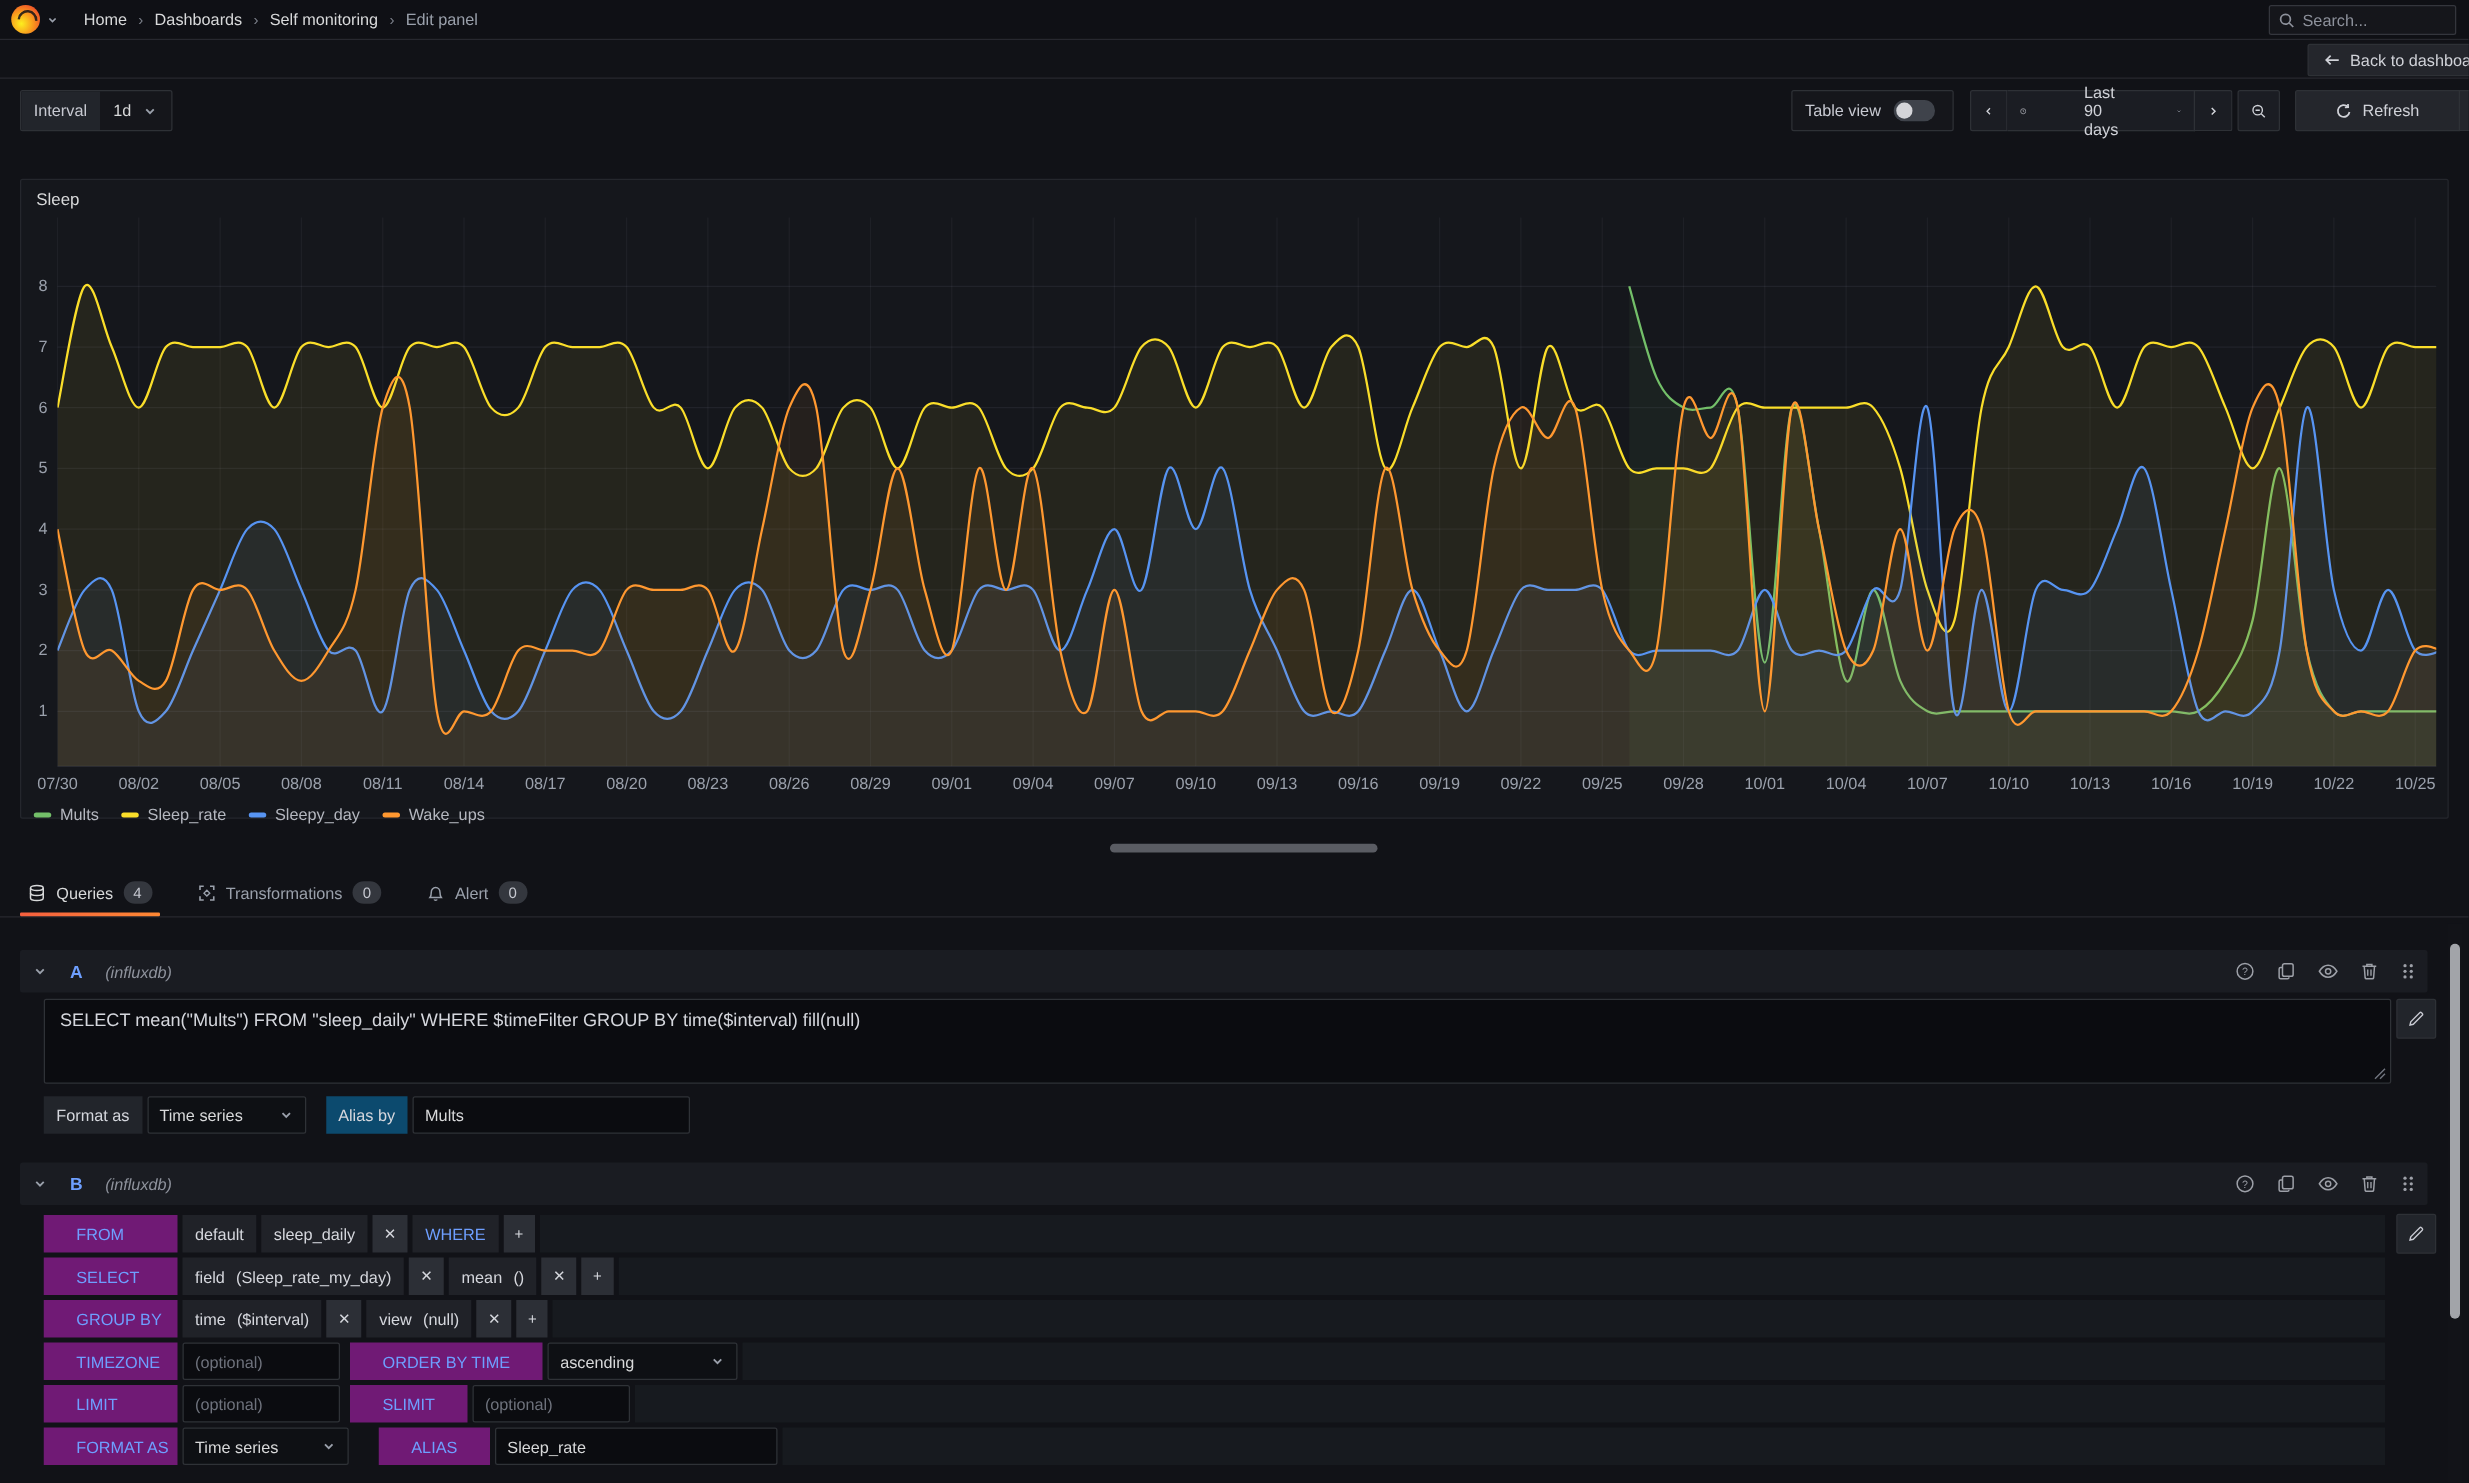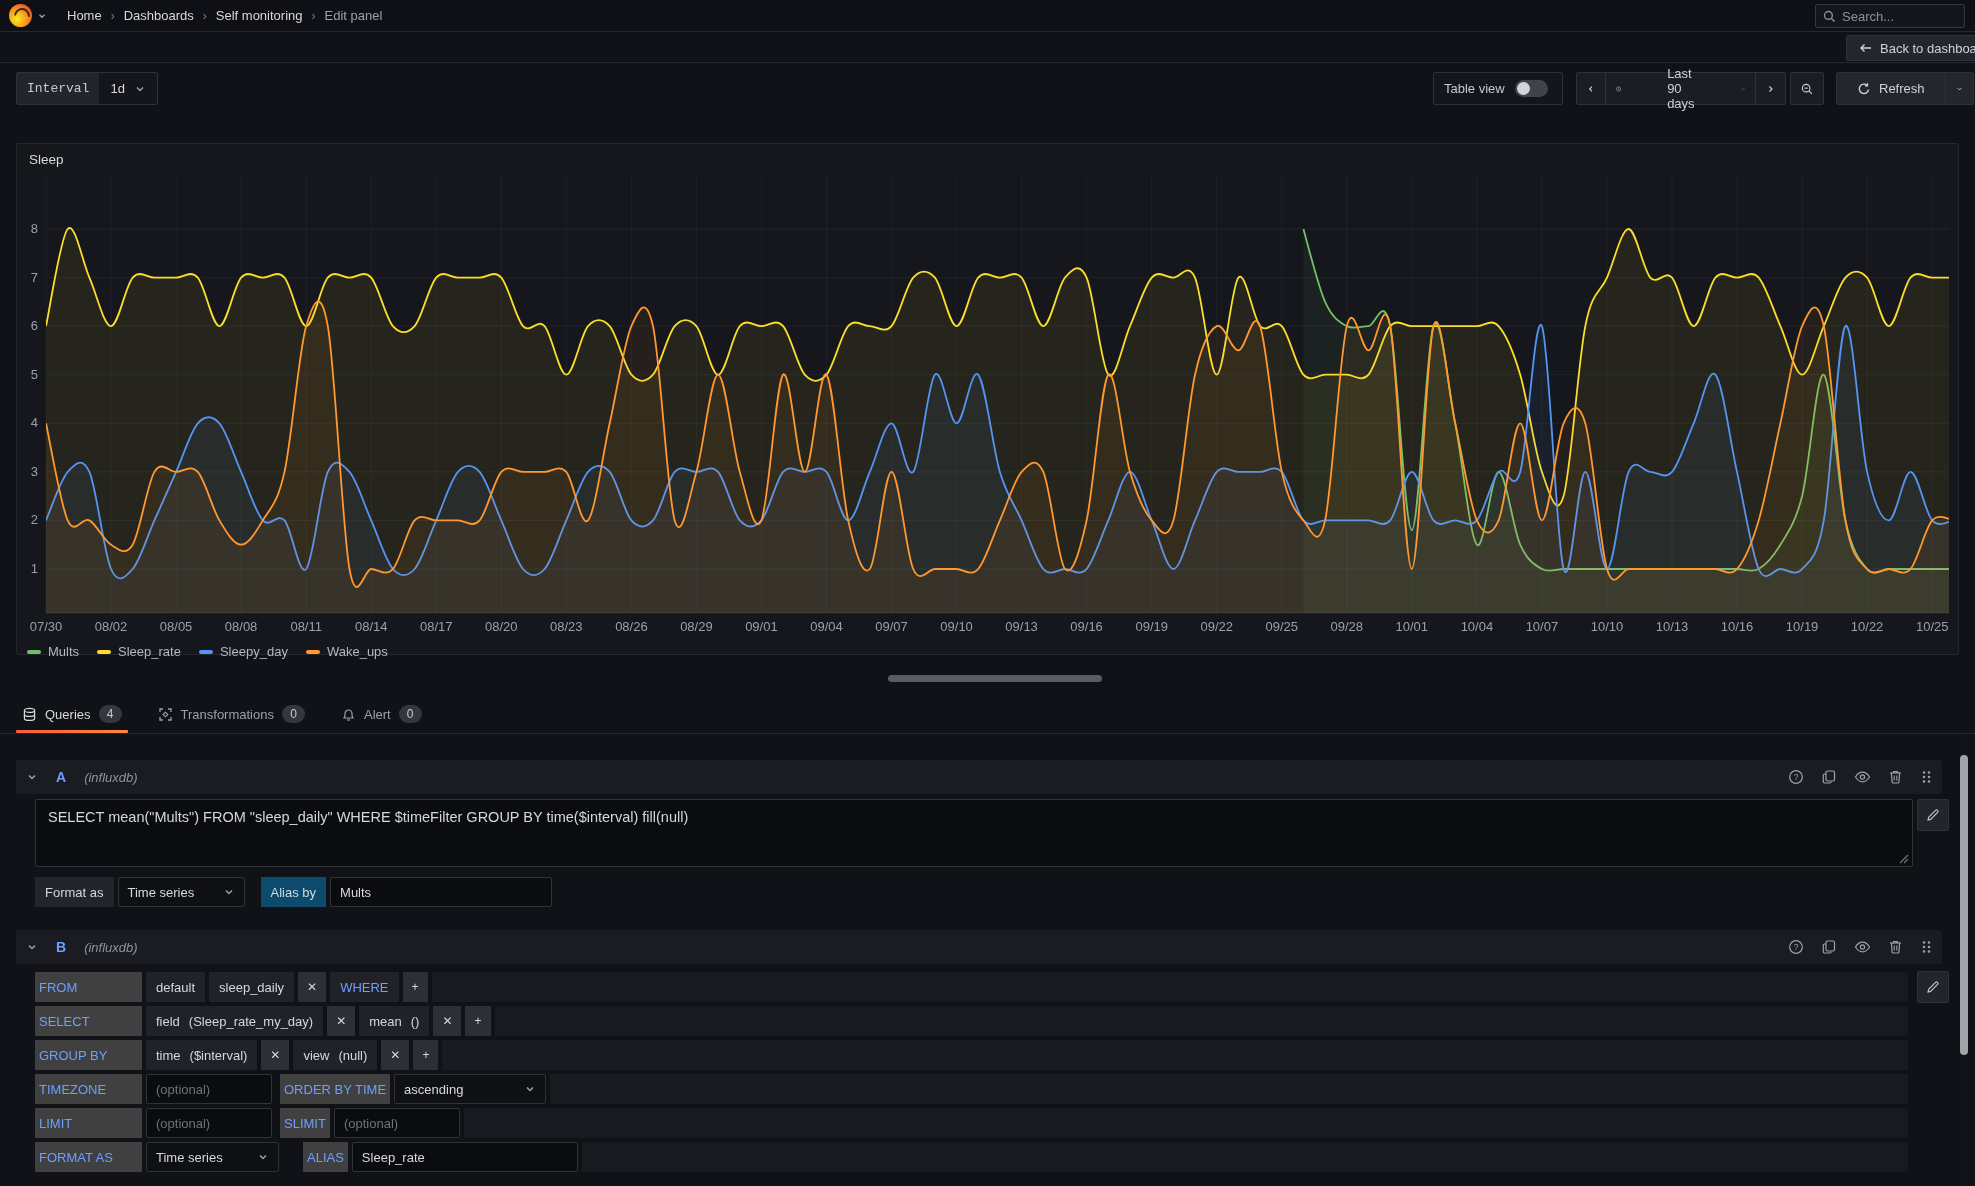--- a/index.html
+++ b/index.html
@@ -16,21 +16,21 @@
   .logo::after { content:""; position:absolute; left:5px; top:4px; width:12px; height:12px; border-radius:50%; border:2.5px solid rgba(20,21,24,0.85); border-left-color:transparent; border-bottom-color:transparent; transform:rotate(-40deg); }
   .crumb { color:#d8d9da; margin:0 5px; cursor:pointer; }
   .crumb.current { color:#9aa0ab; }
   .crumb-sep { color:#7b7f89; margin:0 4px; font-size:12px; }
   .searchbox { position:absolute; left:1815px; top:4px; width:150px; height:24px; border:1px solid #34363d; border-radius:2px; background:#15161b; display:flex; align-items:center; padding:0 7px; color:#8d919b; gap:6px; }
 
   
   .backbtn { position:absolute; left:1846px; top:35px; height:26px; background:#24262c; border:1px solid #2e3136; border-radius:2px; display:flex; align-items:center; gap:8px; padding:0 12px; color:#d0d2d8; font-size:13px; white-space:nowrap; }
 
   
-  .chip-label { background:#22252b; color:#c7c9d1; display:flex; align-items:center; padding:0 10px; height:100%;font-family:Liberation Mono, monospace; }
+  .chip-label { background:#22252b; color:#c7c9d1; display:flex; align-items:center; padding:0 10px; height:100%; }
   .interval { position:absolute; left:16px; top:72px; height:33px; border:1px solid #2e3136; border-radius:2px; display:flex; background:#15161b; overflow:hidden; }
   .interval .val { display:flex; align-items:center; gap:9px; padding:0 11px; color:#d8d9da; }
   .tableview { position:absolute; left:1433px; top:72px; width:130px; height:33px; border:1px solid #2e3136; border-radius:2px; display:flex; align-items:center; gap:10px; padding:0 10px; background:#15161b; color:#c7c9d1; }
   .toggle { width:33px; height:17px; border-radius:9px; background:#3f434b; position:relative; }
   .toggle .knob { position:absolute; left:2px; top:2px; width:13px; height:13px; border-radius:50%; background:#d4d5d9; }
   .btngrp { position:absolute; top:72px; height:33px; display:flex; }
   .tbtn { height:33px; background:#1b1d23; border:1px solid #2e3136; display:flex; align-items:center; justify-content:center; gap:8px; color:#d0d2d8; padding:0 10px; }
   .tbtn + .tbtn { border-left:none;gap:46px; }
   .refresh .tbtn { background:#24262c; }
 
@@ -53,21 +53,21 @@
   
   .qheader { position:absolute; left:16px; width:1926px; height:34px; background:#1a1c22; border-radius:2px; display:flex; align-items:center; padding:0 10px; gap:18px; }
   .qref { color:#6e9fff; font-weight:bold; font-size:14px; }
   .qds { color:#8e929c; font-style:italic; }
   .qicons { margin-left:auto; display:flex; align-items:center; gap:17px; color:#9da0a8; }
   .qtext { position:absolute; left:35px; top:799px; width:1878px; height:68px; background:#0b0c10; border:1px solid #2f3237; border-radius:2px; color:#d5d7dd; font-family:"Liberation Sans", sans-serif; font-size:14.5px; padding:9px 12px; resize:none; outline:none; }
   .pencilbtn { position:absolute; width:32px; height:32px; background:#22252b; border:1px solid #2e3136; border-radius:2px; display:flex; align-items:center; justify-content:center; color:#c7c9d1; }
   .chip { background:#202228; color:#d5d7dd; height:30px; display:flex; align-items:center; padding:0 10px; white-space:nowrap; gap:9px; }
   .chip.key { color:#6e9fff; }
   .chip.lite { background:#2c2f36; padding:0 9px; font-size:12px; }
-  .qlabel { background:#404040; color:#6e9fff; width:107px; flex:none; height:30px; display:flex; align-items:center; padding:0 4px; white-space:nowrap; }
+  .qlabel { background:#701a75; color:#6e9fff; width:107px; flex:none; height:30px; display:flex; align-items:center; padding:0 26px; white-space:nowrap; }
   .qlabel.auto { width:auto; }
   .brow { position:absolute; left:35px; width:1873px; height:30px; display:flex; gap:4px; align-items:center; }
   .filler { flex:1; background:#171a1f; height:30px; }
   .dselect { background:#0e1014; border:1px solid #2f3237; height:30px; display:flex; align-items:center; justify-content:space-between; padding:0 9px; color:#d8d9da; gap:10px; border-radius:2px; }
   .dinput { background:#0b0c10; border:1px solid #2f3237; height:30px; color:#d8d9da; border-radius:2px; padding:0 9px; font-family:"Liberation Sans", sans-serif; font-size:13px; outline:none; }
   .dinput::placeholder { color:#6e727c; }
 
   .vtrack { position:absolute; left:1958px; top:739px; width:12px; height:447px; background:#121318; }
   .vthumb { position:absolute; left:2px; top:16px; width:8px; height:300px; background:#a2a4a9; border-radius:4px; }
 </style>
@@ -150,21 +150,21 @@
   <div class="tbtn" style="width:34px;border-radius:2px">
     <svg class="ic" width="14" height="14" viewBox="0 0 14 14">
         <circle cx="6" cy="6" r="4.4" stroke="#d0d2d8" stroke-width="1.3" fill="none"></circle>
         <path d="M4 6 H8" stroke="#d0d2d8" stroke-width="1.3"></path>
         <path d="M9.3 9.3 L12.6 12.6" stroke="#d0d2d8" stroke-width="1.3"></path>
       </svg>
   </div>
 </div>
 
 <div class="btngrp refresh" style="left:1836px">
-  <div class="tbtn" style="border-radius:2px 0 0 2px;padding:0 20px">
+  <div class="tbtn" style="border-radius:2px 0 0 2px;padding:0 31px">
     <svg class="ic" width="14" height="14" viewBox="0 0 14 14">
         <path d="M11.6 7.6 A4.7 4.7 0 1 1 10.2 3.4" stroke="#d0d2d8" stroke-width="1.4" fill="none"></path>
         <path d="M10.4 1.2 L10.5 3.8 L7.9 3.9" stroke="#d0d2d8" stroke-width="1.4" fill="none"></path>
       </svg>
     <span>Refresh</span>
   </div>
   <div class="tbtn" style="width:28px;border-radius:0 2px 2px 0">
     <svg class="ic" width="12" height="12" viewBox="0 0 12 12">
         <path d="M3 4.5 L6 7.5 L9 4.5" stroke="#d0d2d8" stroke-width="1.5" fill="none"></path>
       </svg>

